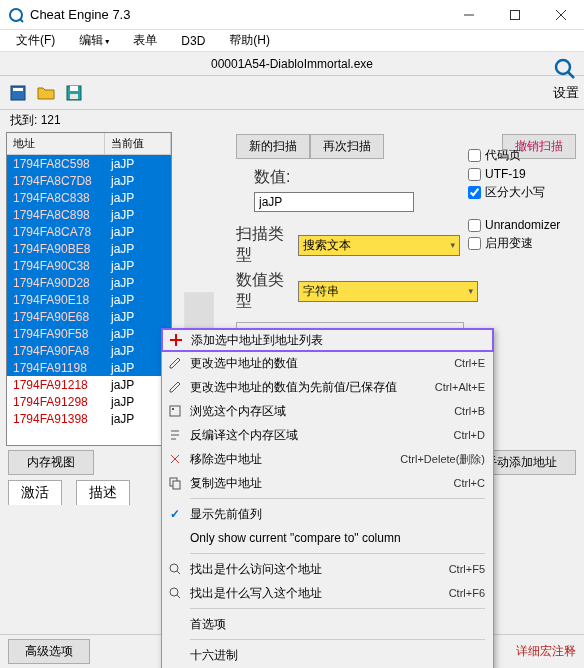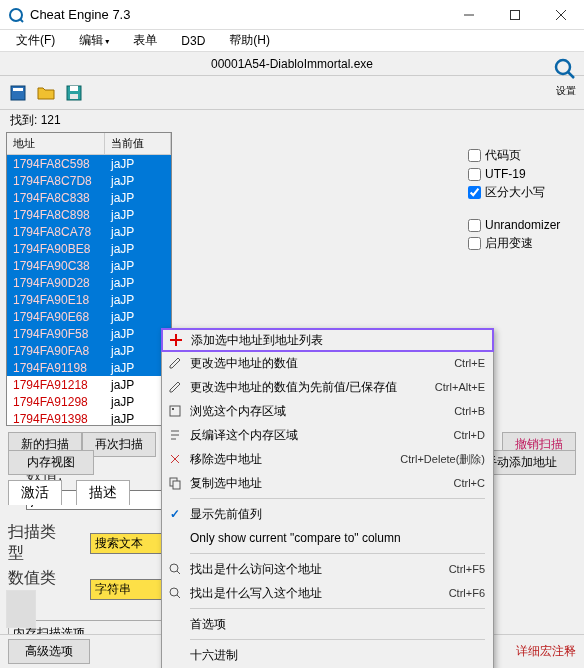--- a/index.html
+++ b/index.html
@@ -15,21 +15,21 @@
 .menubar .dropdown-arrow { font-size: 8px; margin-left: 2px; }
 
 .processbar { height: 24px; background: #f0f0f0; display: flex; align-items: center; border-bottom: 1px solid #ccc; position: relative; }
 .process-name { position: absolute; left: 50%; transform: translateX(-50%); font-size: 12px; }
 
 .toolbar { height: 34px; background: #f0f0f0; display: flex; align-items: center; padding: 0 6px; gap: 4px; border-bottom: 1px solid #ccc; }
 .toolbtn { width: 24px; height: 24px; display: flex; align-items: center; justify-content: center; border: 1px solid transparent; }
 
 .foundbar { height: 20px; padding: 2px 10px; background: #f0f0f0; }
 
-.main { display: flex; height: 318px; background: #f0f0f0; flex-direction: column; }
+.main { display: flex; height: 318px; background: #f0f0f0; }
 
 .left-panel { width: 178px; display: flex; flex-direction: column; padding: 2px 6px; }
 .results-table { flex: 1; background: #fff; border: 1px solid #888; overflow: hidden; }
 .results-header { display: flex; background: #f0f0f0; border-bottom: 1px solid #ccc; }
 .results-header .col { padding: 3px 6px; border-right: 1px solid #ccc; font-size: 11px; }
 .col-addr { width: 98px; }
 .col-val { flex: 1; }
 .results-body { overflow-y: auto; height: 270px; }
 .result-row { display: flex; height: 17px; align-items: center; font-size: 11px; font-family: "Consolas", monospace; }
 .result-row.sel { background: #0078d7; color: #fff; }
@@ -43,21 +43,21 @@
 .right-panel { flex: 1; padding: 4px 8px; display: flex; flex-direction: column; gap: 6px; }
 .scan-buttons { display: flex; align-items: center; }
 .btn { background: #e1e1e1; border: 1px solid #adadad; padding: 3px 12px; font-size: 12px; cursor: default; }
 .btn.disabled { color: #be185d; }
 .label-sm { font-size: 16px; color: #333; }
 .text-input { border: 1px solid #7a7a7a; padding: 2px 4px; font-size: 12px; background: #fff; width: 100%; }
 .combo { border: 1px solid #7a7a7a; padding: 1px 4px; font-size: 12px; background: #fde047; display: flex; justify-content: space-between; align-items: center; }
 .combo .arrow { font-size: 9px; color: #555; }
 
 .value-section { padding-left: 18px; display: flex; flex-direction: column; gap: 4px; margin-top: 2px; }
-.scan-config { display: grid; grid-template-columns: 60px 1fr; gap: 4px 22px; align-items: center; margin-top: 6px; }
+.scan-config { display: grid; grid-template-columns: 60px 1fr; gap: 4px 2px; align-items: center; margin-top: 6px; }
 
 .checkbox-col { position: absolute; right: 8px; top: 147px; display: flex; flex-direction: column; gap: 3px; width: 108px; }
 .check-row { display: flex; align-items: center; gap: 4px; font-size: 12px; }
 .check-row input { width: 13px; height: 13px; }
 
 .mem-opts { border: 1px solid #aaa; padding: 4px; margin-top: 4px; }
 .mem-opts-head { font-size: 12px; margin-bottom: 3px; }
 .range-row { display: grid; grid-template-columns: 30px 1fr; gap: 4px; align-items: center; margin-top: 3px; font-size: 12px; }
 .range-input { text-align: right; font-family: Consolas, monospace; font-size: 11px; }
 .write-row { display: flex; align-items: center; gap: 6px; margin-top: 4px; }
@@ -143,21 +143,21 @@
         <rect x="6" y="11" width="8" height="5" fill="#e8e8e8"></rect>
       </svg>
   </div>
 </div>
 
 <div style="position:absolute; right:4px; top:56px; text-align:center;">
   <svg width="28" height="28" viewBox="0 0 28 28">
       <circle cx="11" cy="11" r="7" fill="none" stroke="#0a66a8" stroke-width="2.5"></circle>
       <line x1="16" y1="16" x2="22" y2="22" stroke="#0a66a8" stroke-width="2.5"></line>
     </svg>
-  <div style="font-size:10px;">设置</div>
+  <div style="font-size:13px;">设置</div>
 </div>
 
 <div class="foundbar">
   <span>找到:</span>
   <span>121</span>
 </div>
 
 <div class="main">
 
   <div class="left-panel">
@@ -252,21 +252,21 @@
       <input class="text-input" style="width: 160px;" value="jaJP">
     </div>
 
     <div class="scan-config">
       <span class="label-sm">扫描类型</span>
       <div class="combo" style="width:162px">
           <span>搜索文本</span>
           <span class="arrow">▾</span>
         </div>
       <span class="label-sm">数值类型</span>
-      <div class="combo" style="width:162px">
+      <div class="combo" style="width:180px">
           <span>字符串</span>
           <span class="arrow">▾</span>
         </div>
     </div>
 
     <div class="mem-opts" style="width:228px">
       <div class="mem-opts-head">内存扫描选项</div>
       <div class="combo">
           <span>All</span>
           <span class="arrow">▾</span>

